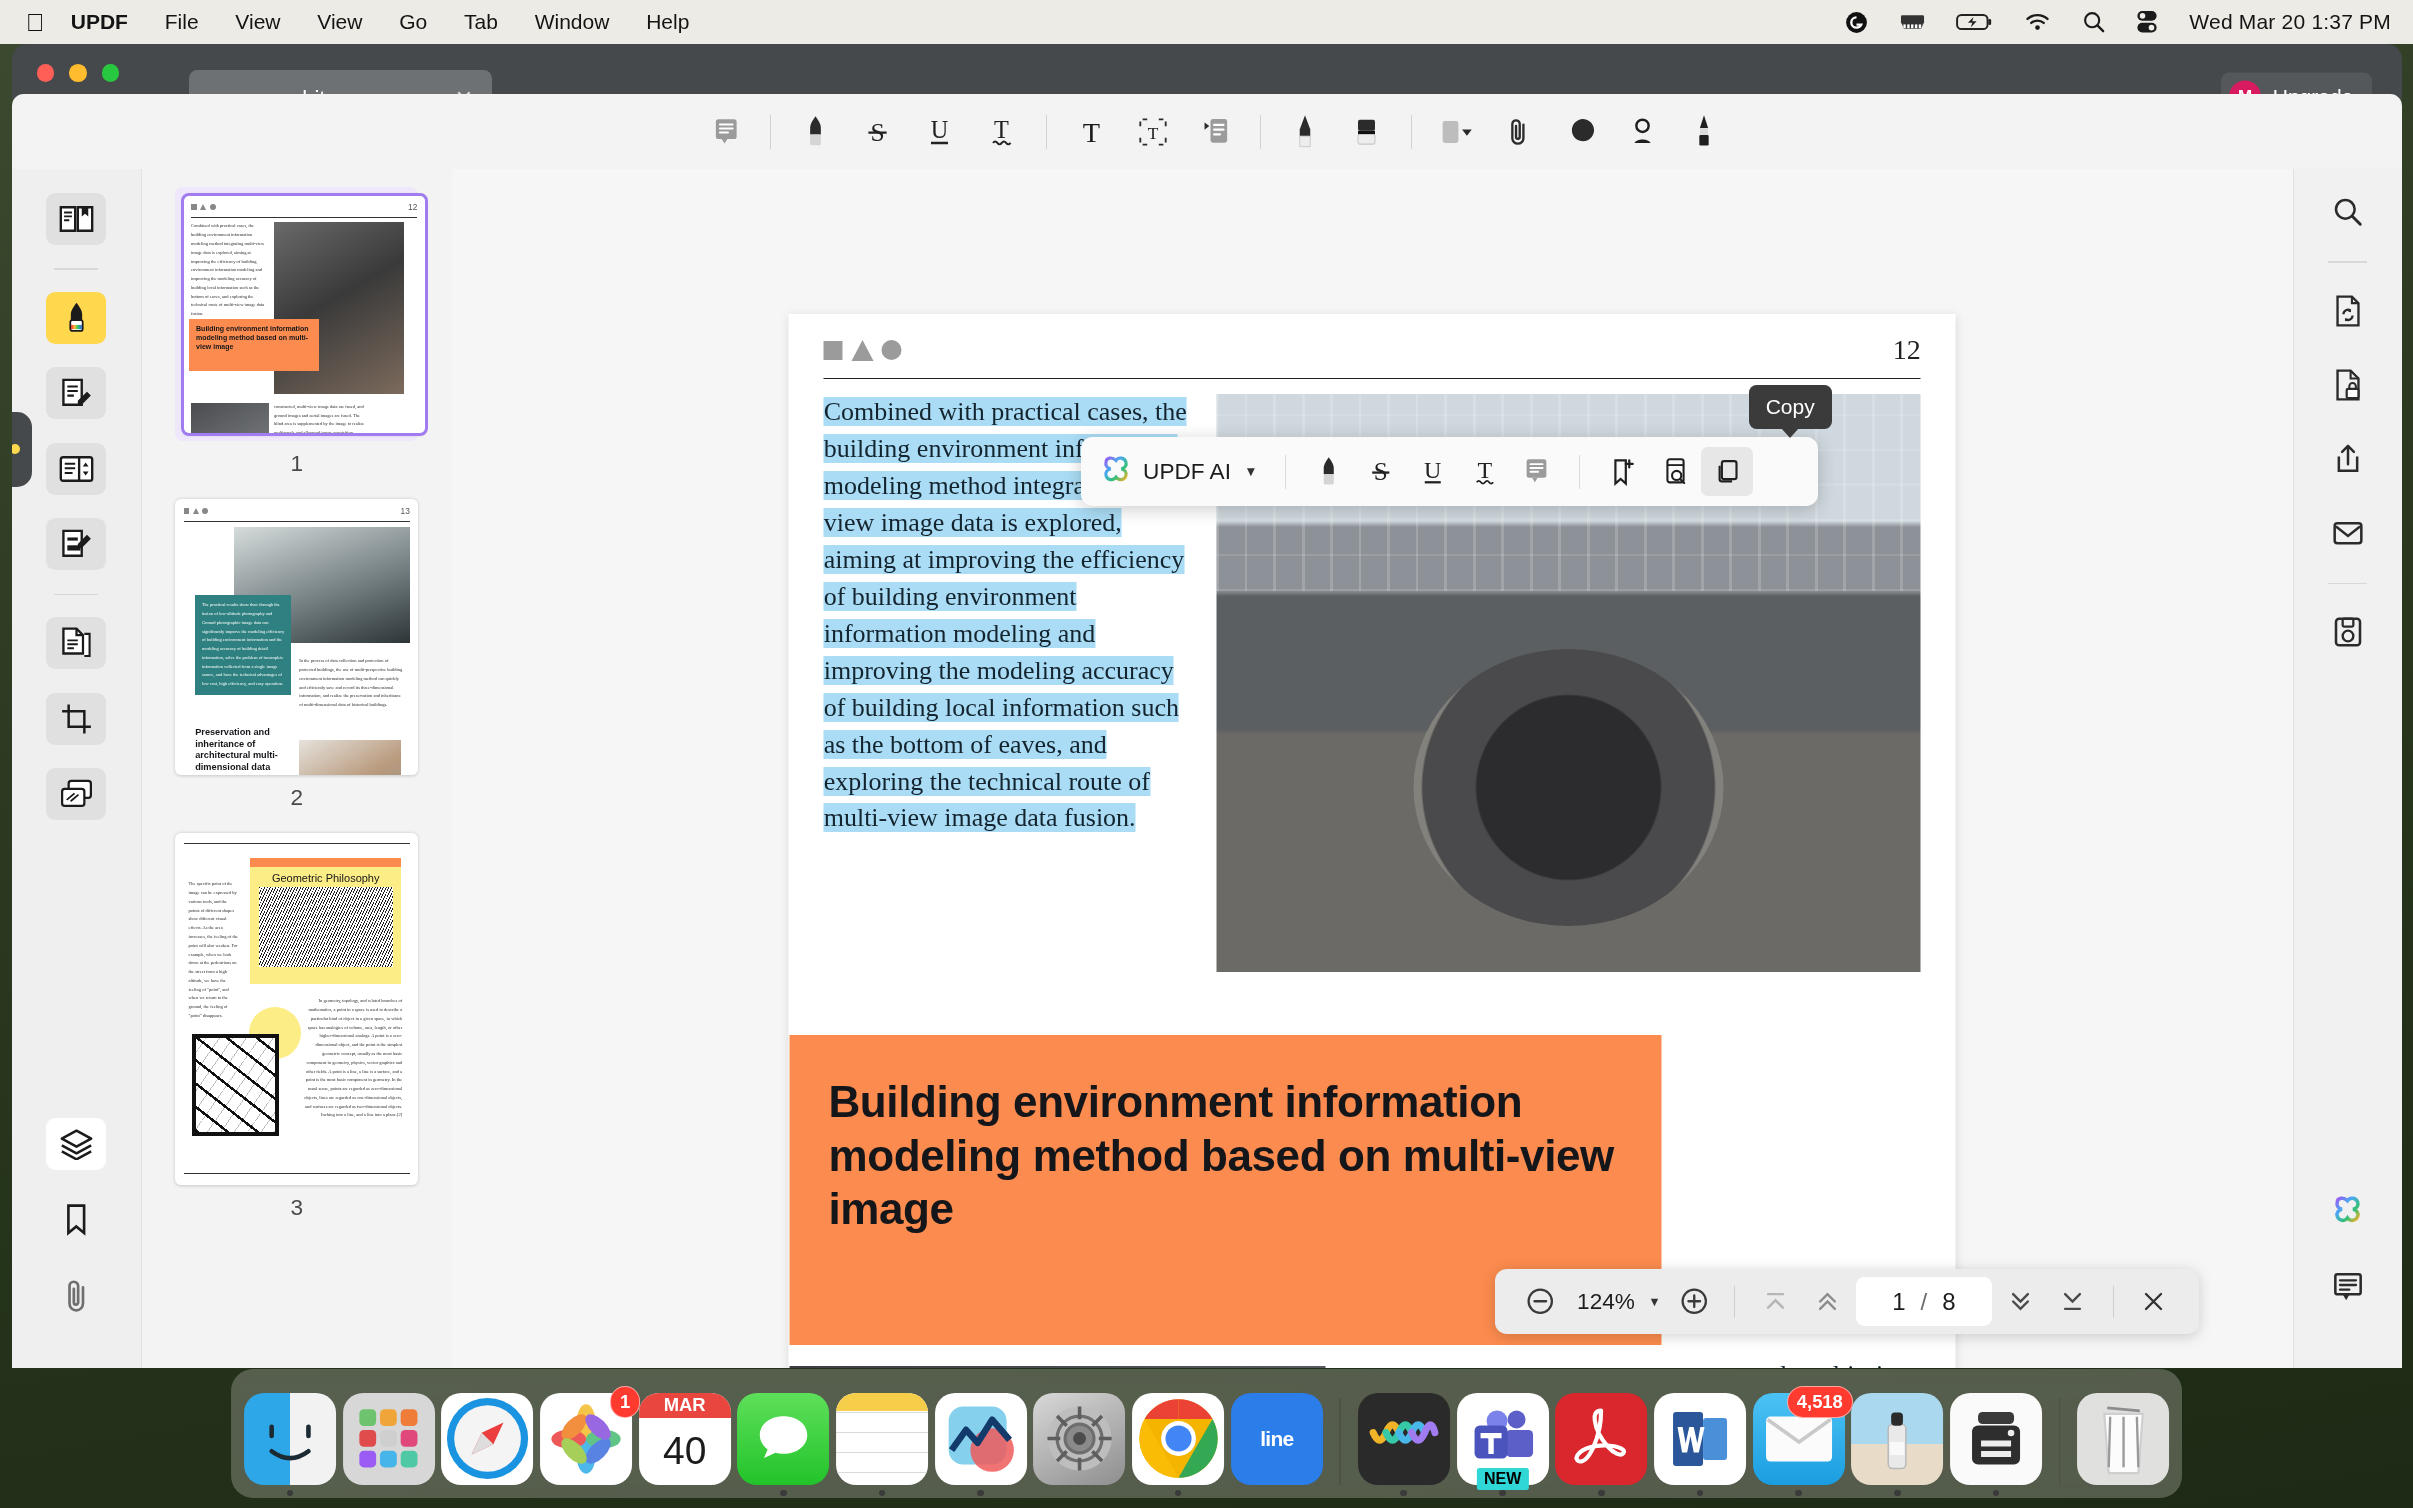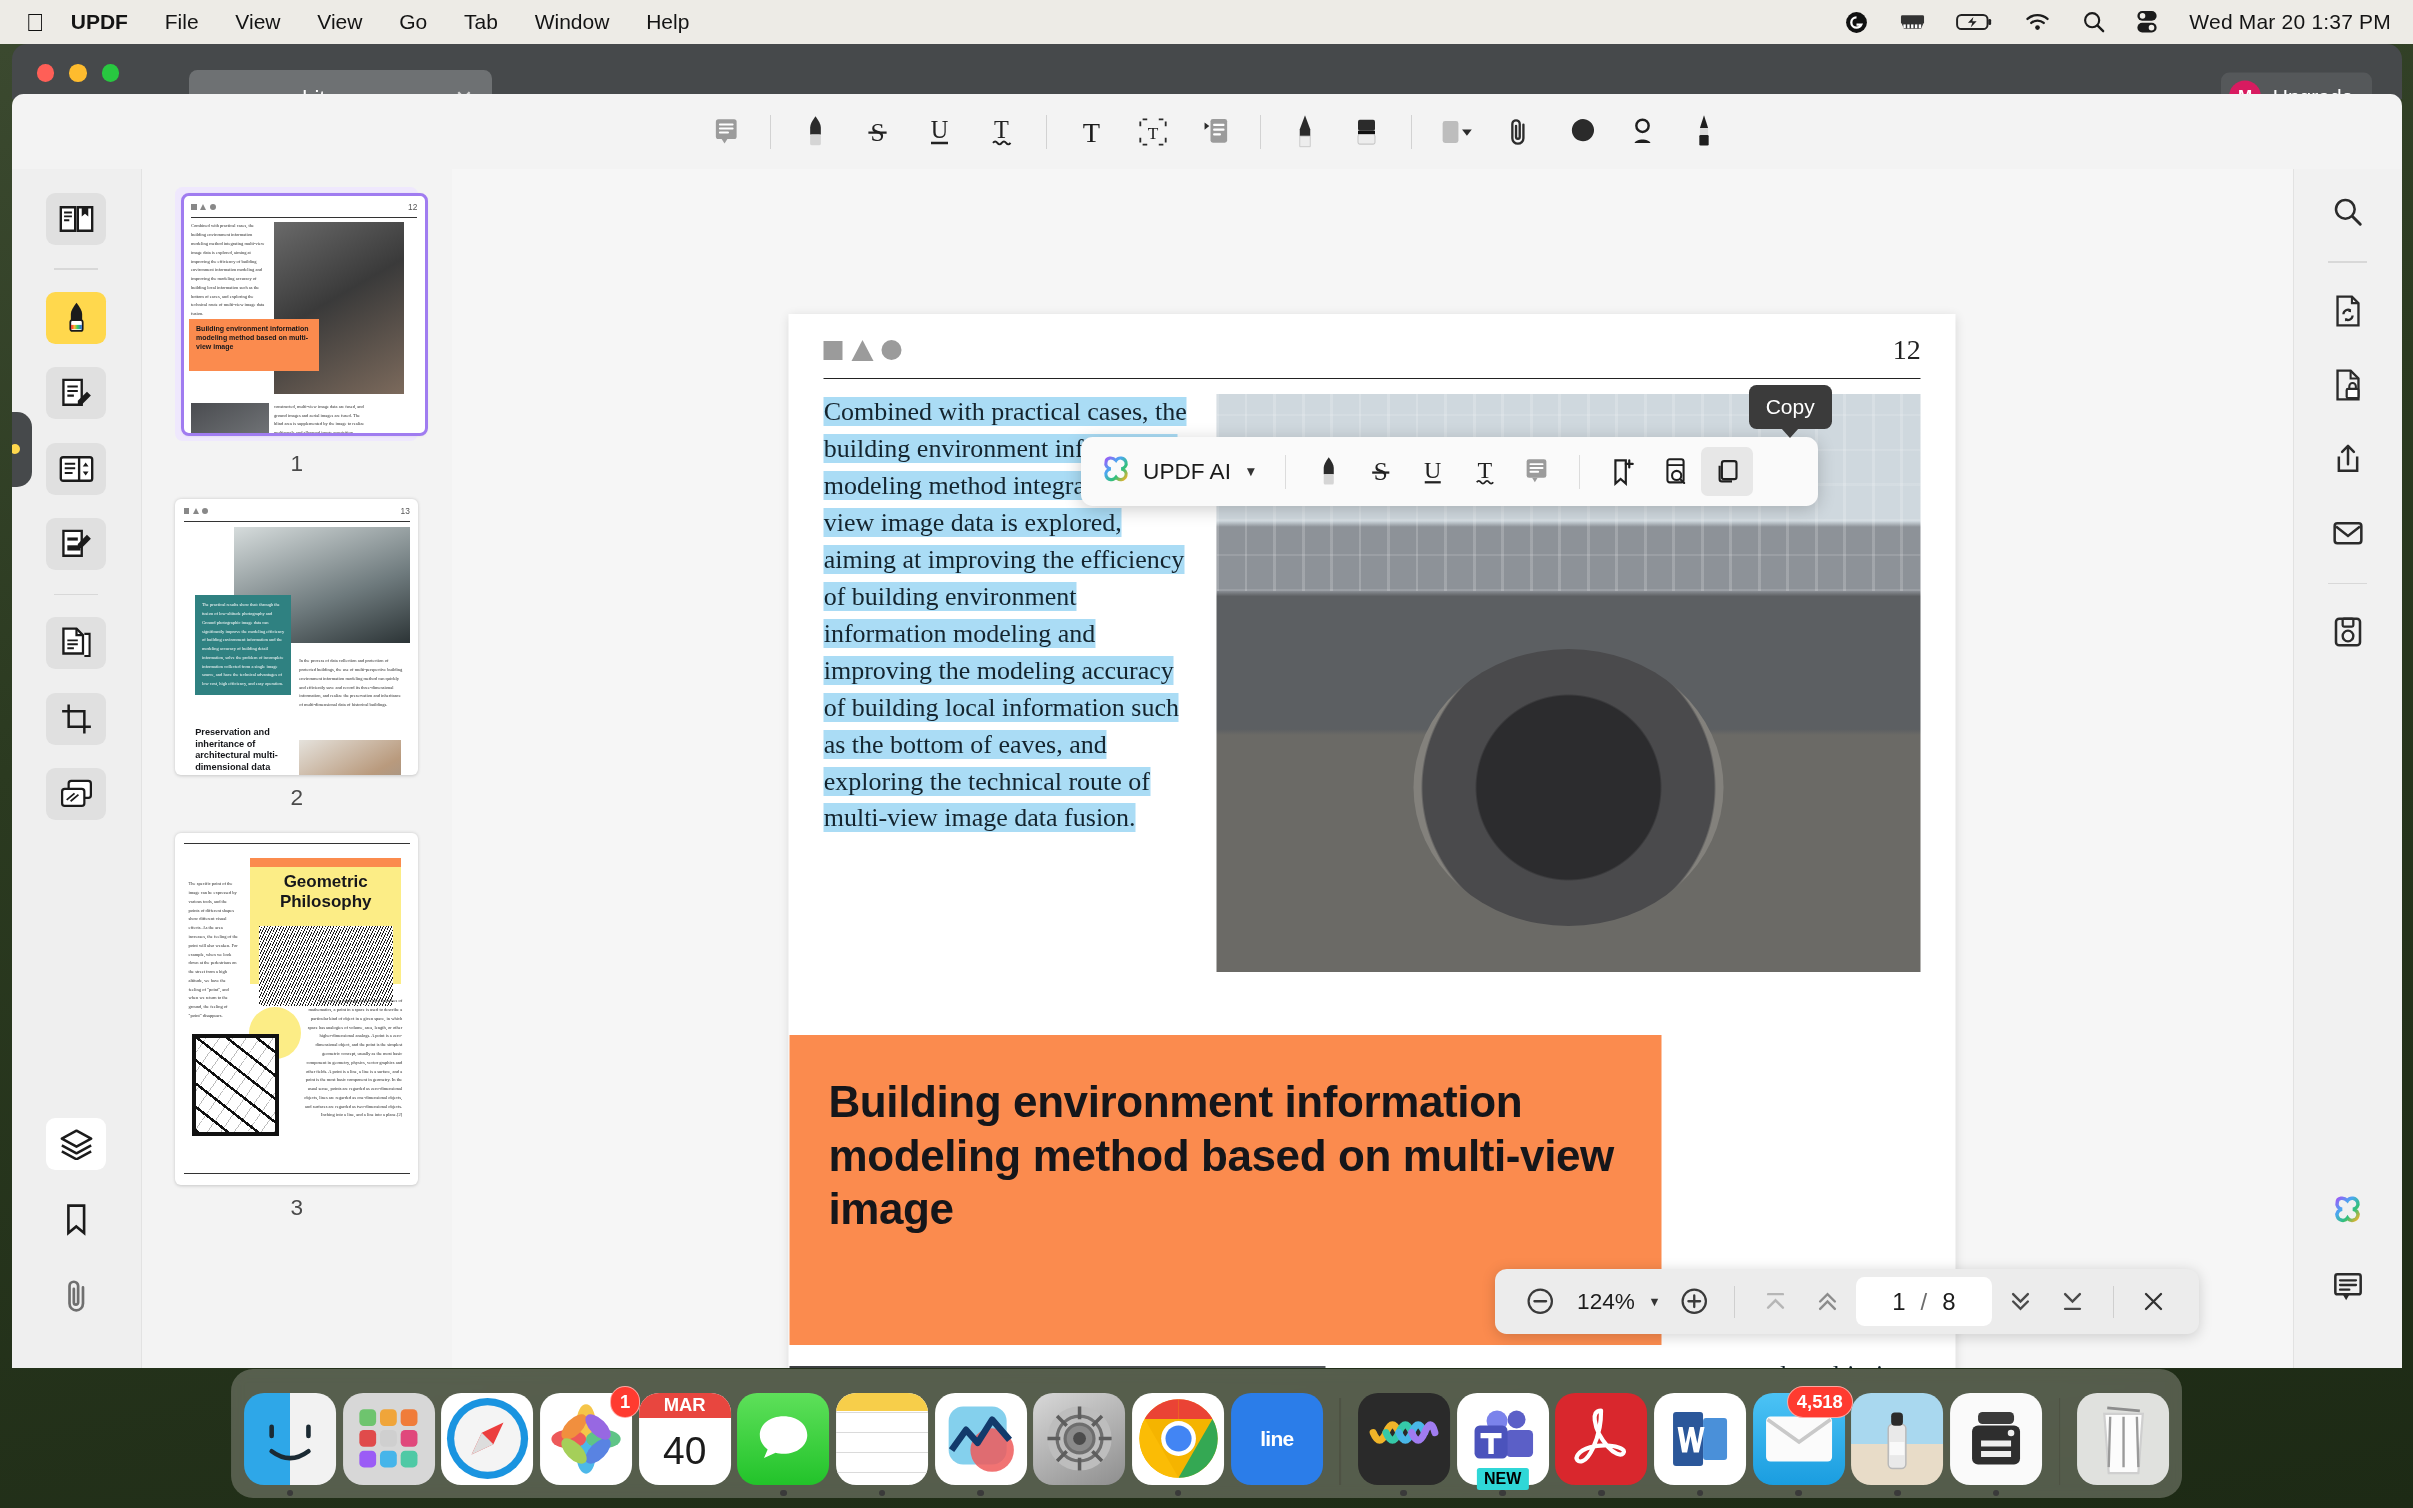--- a/index.html
+++ b/index.html
@@ -567,21 +567,21 @@
             <div class="ph" style="position:absolute;left:124px;top:241px;width:102px;height:79px;background:linear-gradient(150deg,#e5e2dc,#b99a7d 55%,#8d8d8d)"></div>
           </div>
           <div class="thumb-num">2</div>
         </div>
 
         <div class="thumb-wrap">
           <div class="thumb" style="height:352px">
             <div class="tp-rule" style="margin-top:10px"></div>
             <div style="position:absolute;left:75px;top:25px;width:151px;height:126px;background:#fced86;padding-top:0;">
               <div style="height:8.4px;background:#fb8b4e"></div>
-              <div style="font-size:17px;font-weight:bold;text-align:center;padding:5px 0 14px;color:#16171b">Geometric Philosophy</div>
+              <div style="font-size:11px;font-weight:normal;text-align:center;padding:5px 0 3px;color:#16171b">Geometric Philosophy</div>
               <div style="margin:0 8.4px;height:80px;background:repeating-linear-gradient(115deg,#1c1c1c 0 0.8px,#fff 0.8px 2.5px),repeating-linear-gradient(55deg,#1c1c1c 0 0.8px,transparent 0.8px 4.2px);"></div>
             </div>
             <div class="mini-txt" style="position:absolute;left:13.4px;top:47px;width:50px">The specific point of the image can be expressed by various tools, and the points of different shapes show different visual effects. As the area increases, the feeling of the point will also weaken. For example, when we look down at the pedestrians on the street from a high altitude, we have the feeling of "point", and when we return to the ground, the feeling of "point" disappears.</div>
             <div style="position:absolute;left:74px;top:174px;width:52px;height:52px;border-radius:50%;background:#fced86"></div>
             <div style="position:absolute;left:17px;top:201px;width:87px;height:102px;border:4.2px solid #111;background:
                  repeating-linear-gradient(38deg,#111 0 2.5px,transparent 2.5px 18.4px),
                  repeating-linear-gradient(-55deg,#bbb 0 0.8px,transparent 0.8px 11px),#fff"></div>
             <div class="mini-txt" style="position:absolute;left:126px;top:164px;width:101px;text-align:right">In geometry, topology, and related branches of mathematics, a point in a space is used to describe a particular kind of object in a given space, in which space has analogies of volume, area, length, or other higher-dimensional analogs. A point is a zero-dimensional object, and the point is the simplest geometric concept, usually as the most basic component in geometry, physics, vector graphics and other fields. A point is a line, a line is a surface, and a point is the most basic component in geometry. In the usual sense, points are regarded as zero-dimensional objects, lines are regarded as one-dimensional objects, and surfaces are regarded as two-dimensional objects. Inching into a line, and a line into a plane.[2]</div>
             <div class="tp-rule" style="position:absolute;bottom:11.7px;left:0;right:0"></div>
           </div>

